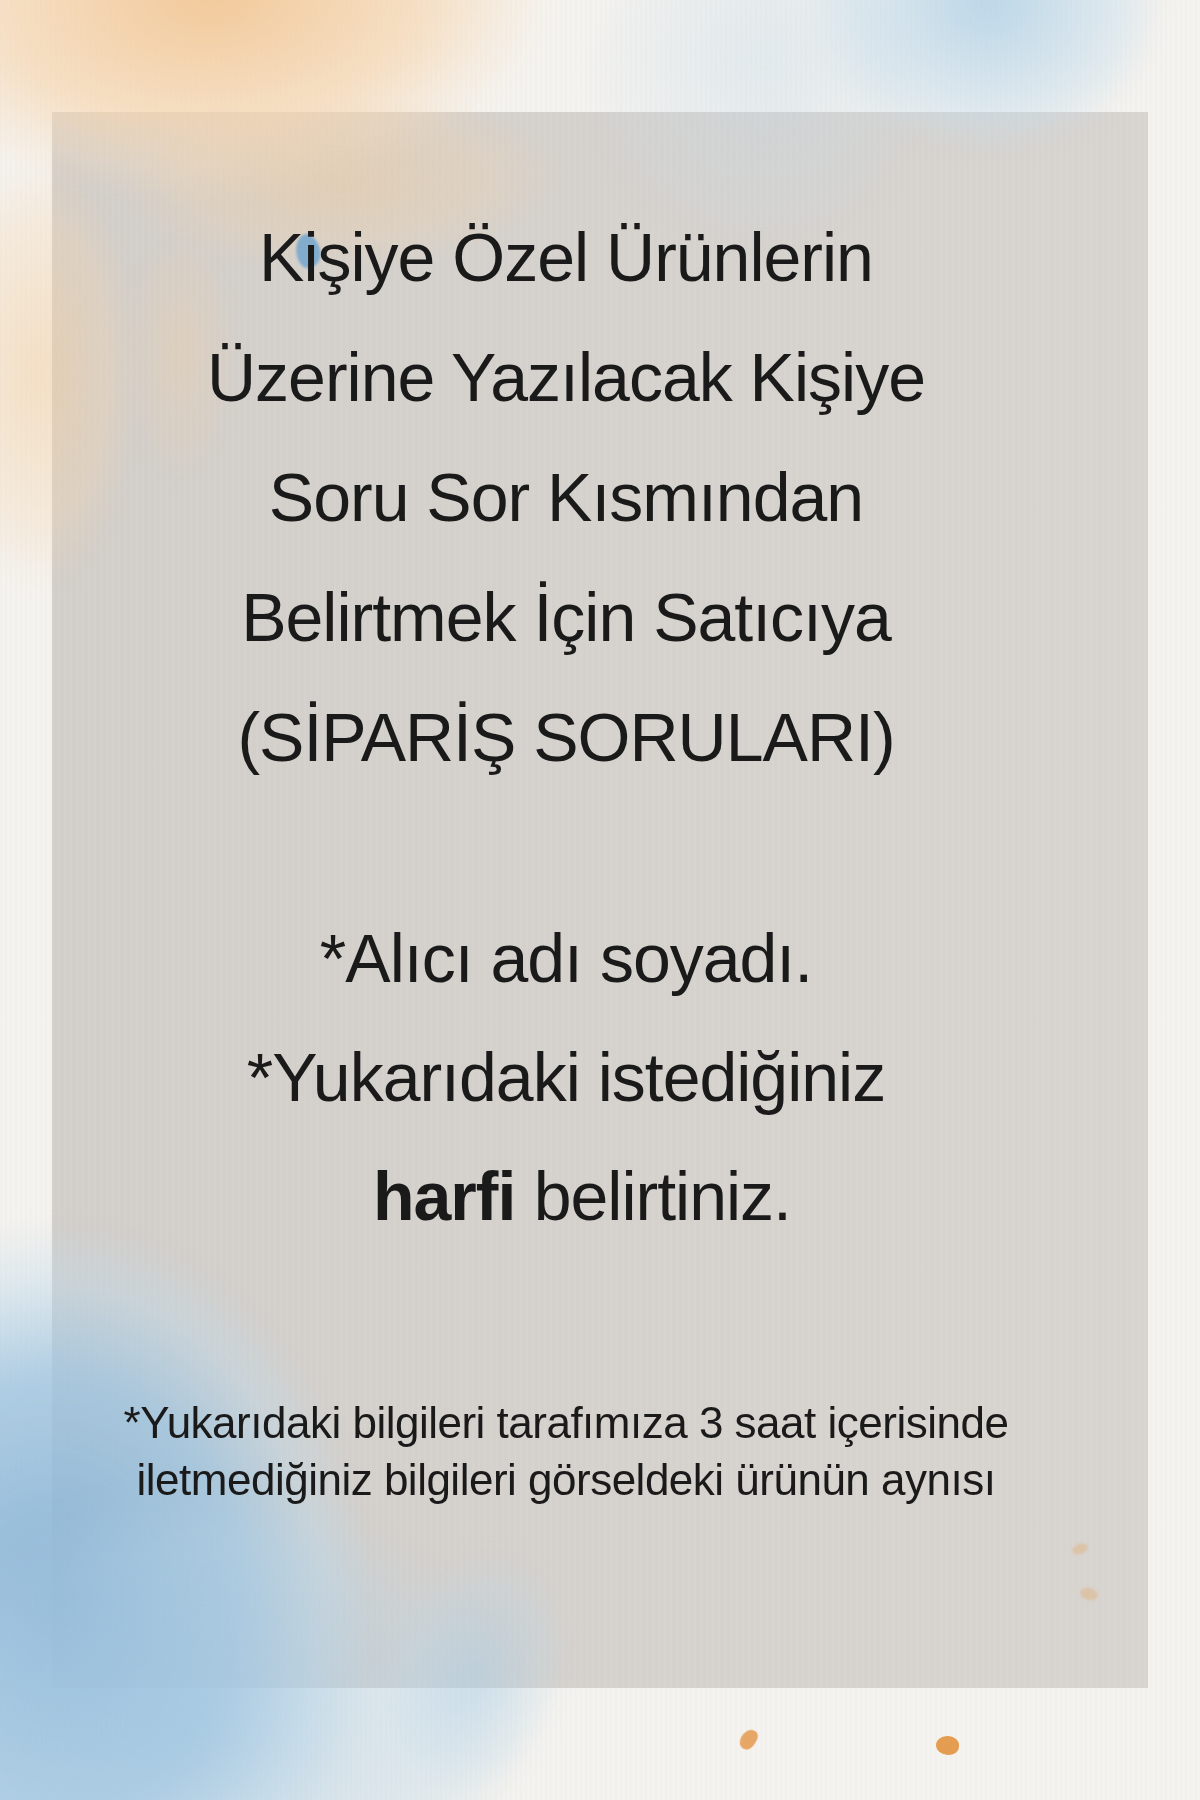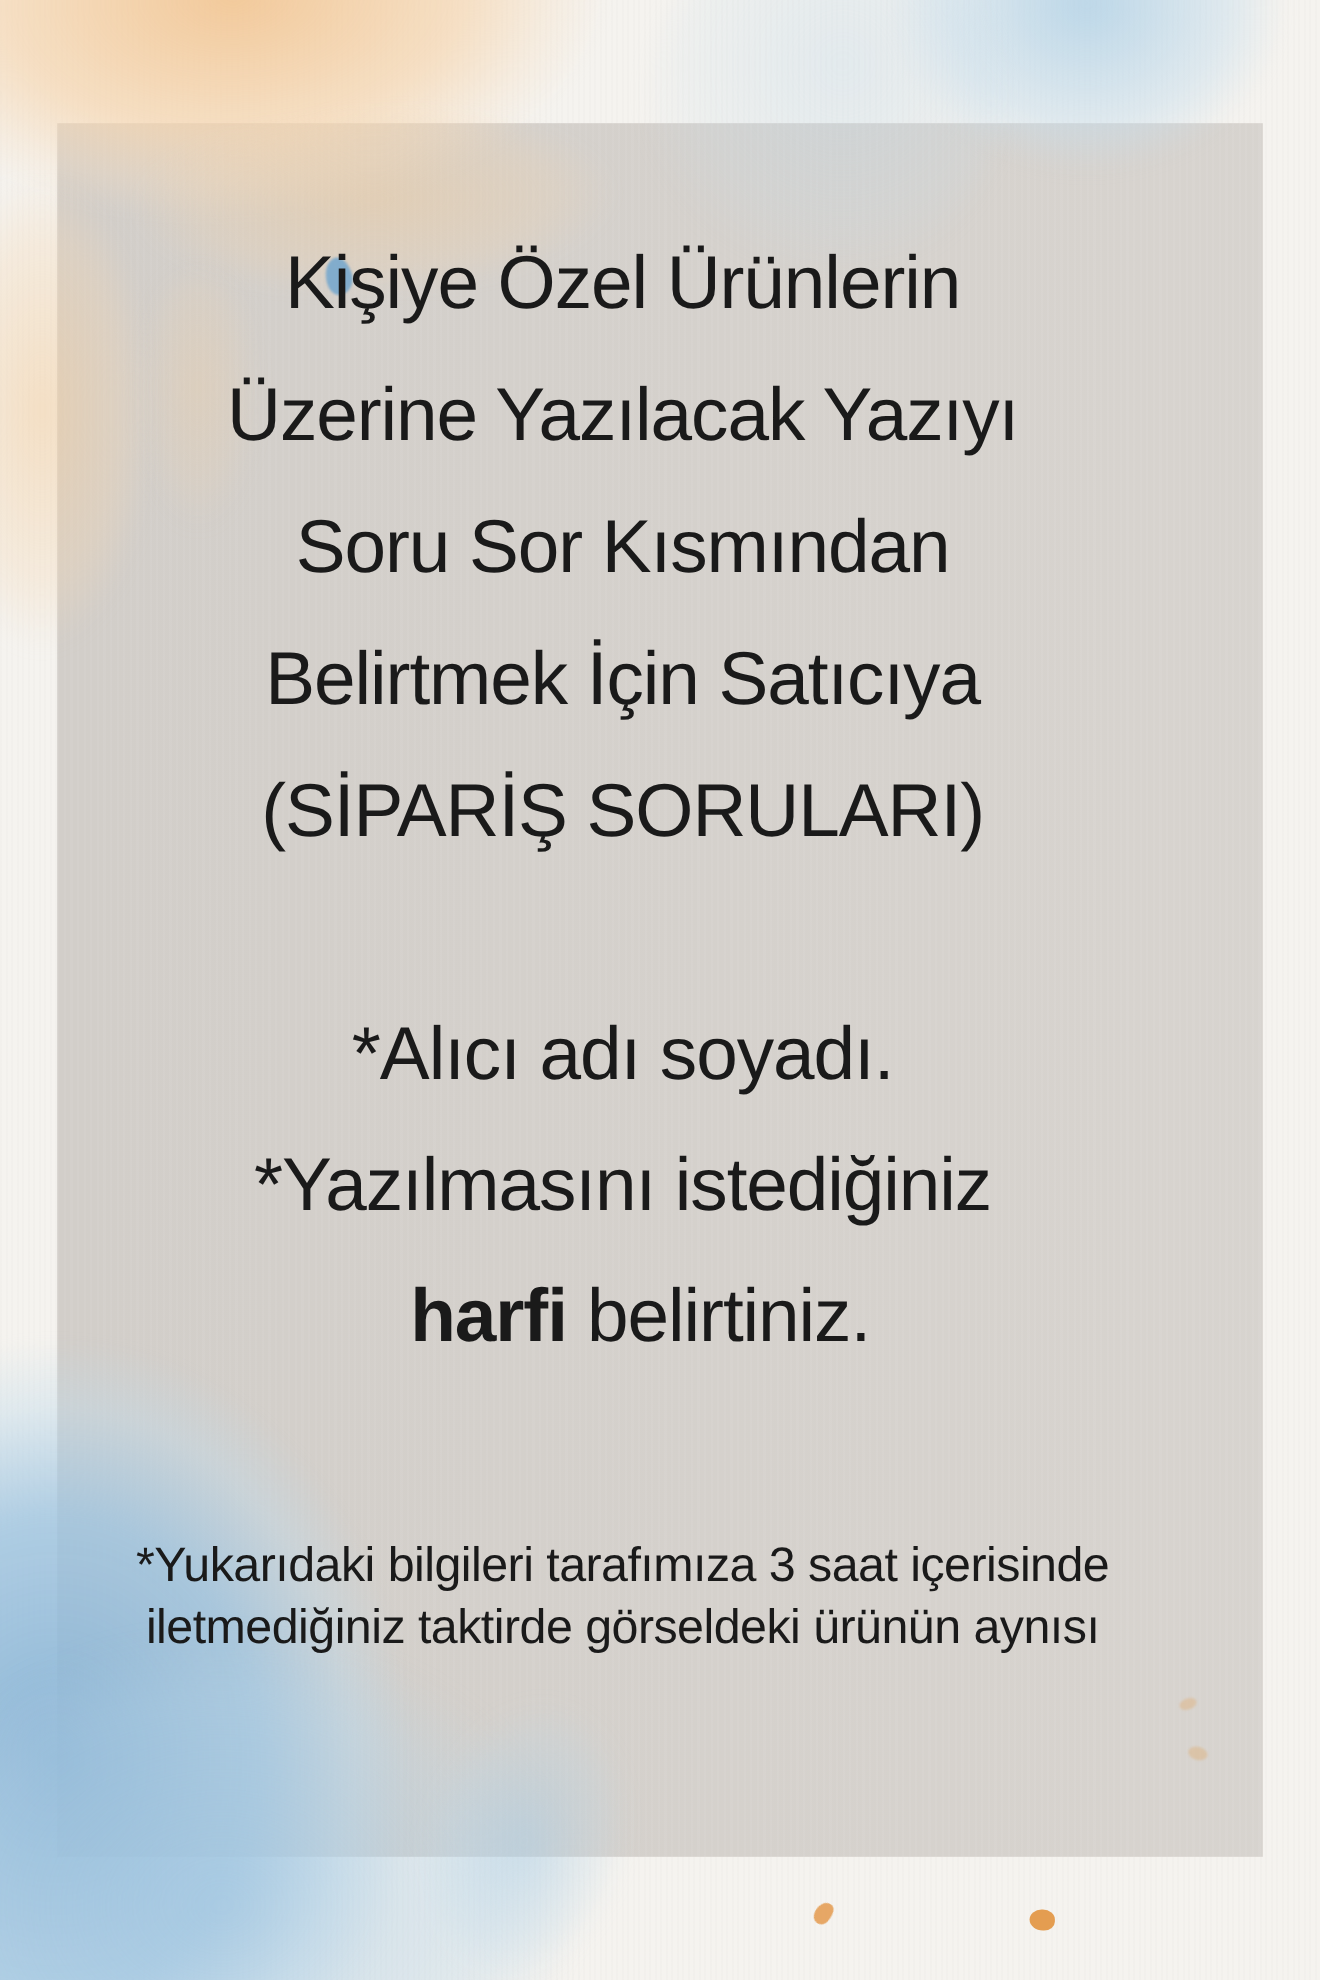--- a/index.html
+++ b/index.html
@@ -134,31 +134,31 @@
   <div class="wash c3"></div>
   <div class="wash d1"></div>
   <div class="wash d2"></div>
   <div class="wash s1"></div>
   <div class="wash s2"></div>
 
   <div class="textlayer">
 
     <div class="block heading">
       <div class="line">Kişiye Özel Ürünlerin</div>
-      <div class="line">Üzerine Yazılacak Yazıyı</div>
+      <div class="line">Üzerine Yazılacak Kişiye</div>
       <div class="line">Soru Sor Kısmından</div>
       <div class="line">Belirtmek İçin Satıcıya</div>
       <div class="line">(SİPARİŞ SORULARI)</div>
     </div>
 
     <div class="block request">
       <div class="line">*Alıcı adı soyadı.</div>
-      <div class="line">*Yazılmasını istediğiniz</div>
+      <div class="line">*Yukarıdaki istediğiniz</div>
       <div class="line emphasis"><span class="bold">harfi</span><span class="rest">belirtiniz.</span></div>
     </div>
 
     <div class="block footnote">
       <div class="line">*Yukarıdaki bilgileri tarafımıza 3 saat içerisinde</div>
-      <div class="line">iletmediğiniz taktirde görseldeki ürünün aynısı</div>
+      <div class="line">iletmediğiniz bilgileri görseldeki ürünün aynısı</div>
     </div>
 
   </div>
 </div>
 
 </body></html>

